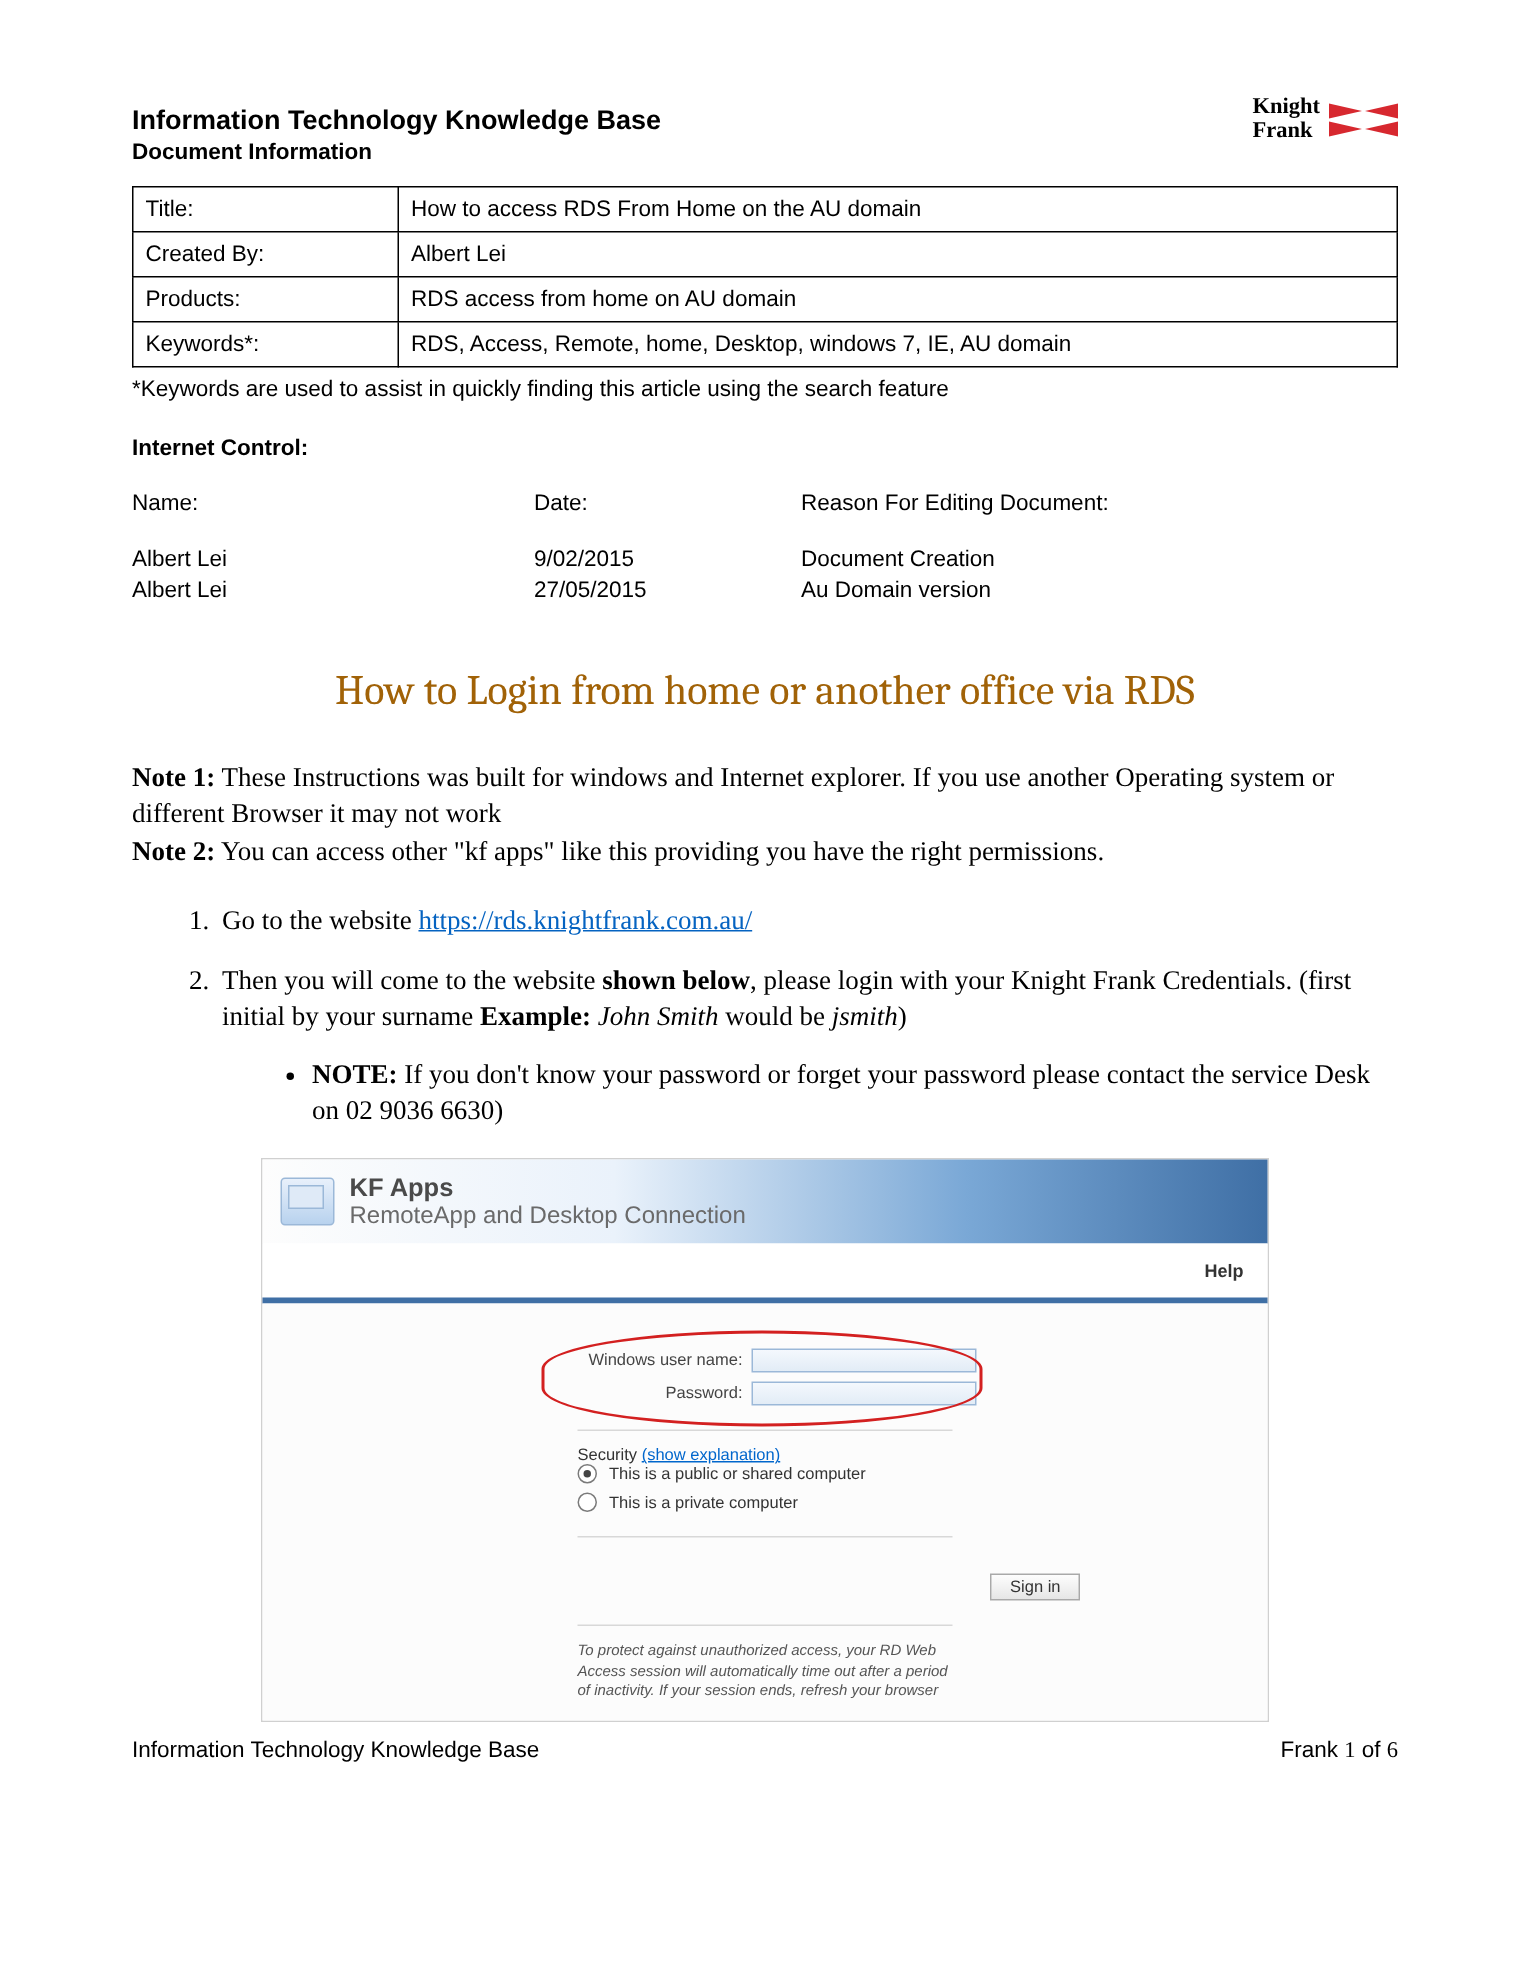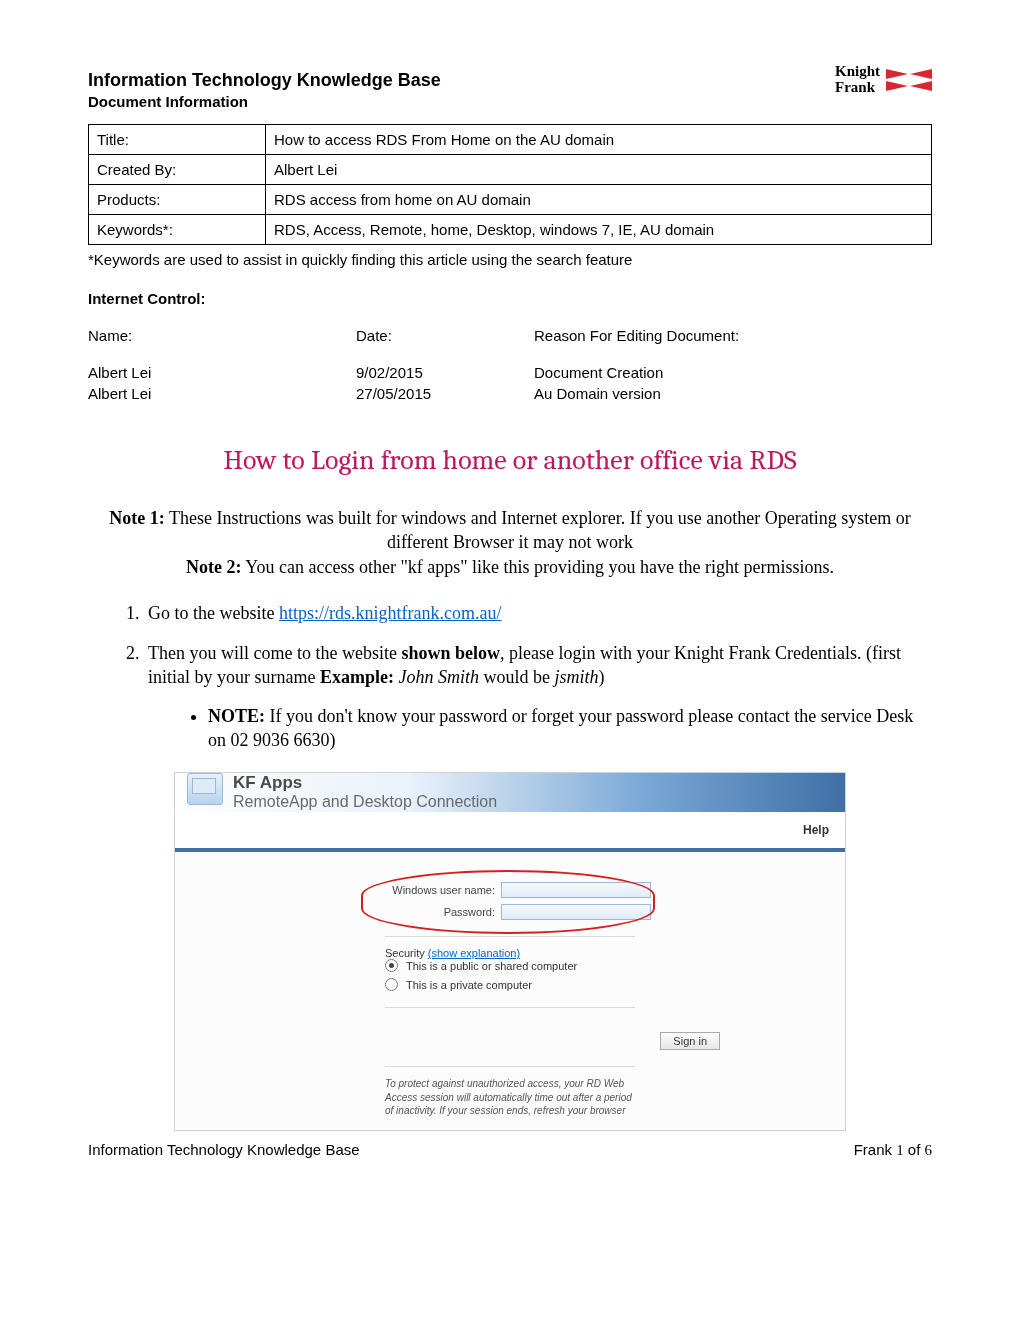--- a/index.html
+++ b/index.html
@@ -82,52 +82,53 @@
     }
     table.control-table td {
       padding: 2px 8px 2px 0;
       vertical-align: top;
     }
     table.control-table tr.hdr td {
       padding-bottom: 18px;
     }
     .main-title {
       font-family: Cambria, Georgia, 'Times New Roman', serif;
-      color: #be185d;
+      color: #a16207;
       font-size: 28px;
       text-align: center;
       margin: 40px 0 30px 0;
       font-weight: normal;
     }
     .notes p, .steps li, .subnote li {
       font-family: 'Times New Roman', Times, serif;
       font-size: 18px;
       line-height: 1.35;
     }
-    .notes p { margin: 0; text-align: center; }
+    .notes p { margin: 0; }
     .note-label { font-weight: bold; }
     .steps { margin: 22px 0 0 0; padding-left: 56px; }
     .steps > li { margin-bottom: 16px; padding-left: 4px;}
     a.rds-link { color: #0563c1; text-decoration: underline; }
     .subnote { list-style: disc; margin: 14px 0 0 0; padding-left: 60px;}
     .bold { font-weight: bold; }
     .ital { font-style: italic; }
     
     .kf-shot {
       width: 670px;
       margin: 20px auto 0 auto;
       border: 1px solid #d0d0d0;
       font-family: 'Segoe UI', Tahoma, sans-serif;
       font-size: 11px;
       color: #333;
     }
     .kf-banner {
-      height: 39px;
+      height: 56px;
       background: linear-gradient(90deg, #fdfdfd 0%, #eaf2fb 35%, #7aa8d6 70%, #3f6fa5 100%);
       display: flex;
+      align-items: center;
       padding-left: 12px;
       gap: 10px;
     }
     .kf-banner-icon {
       width: 34px; height: 30px;
       background: linear-gradient(#e8f0fb,#b8d2ee);
       border: 1px solid #9bb8d8;
       border-radius: 3px;
       position: relative;
     }

